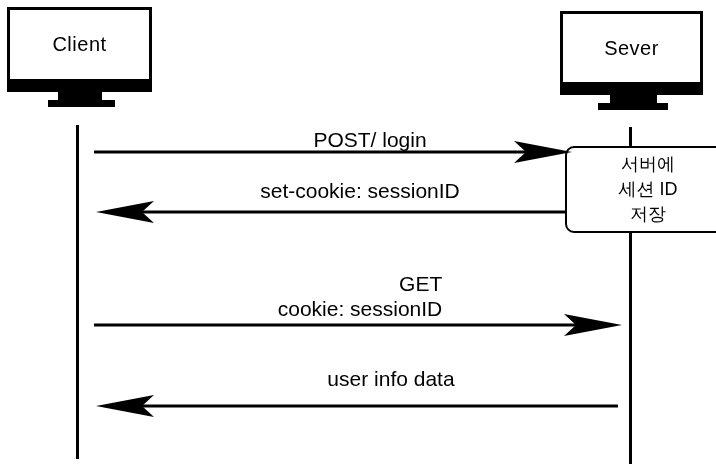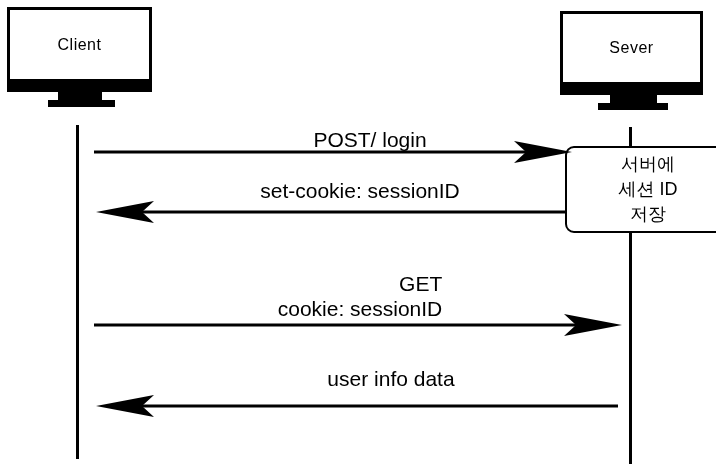--- a/index.html
+++ b/index.html
@@ -6,21 +6,21 @@
   #stage{
     position:relative;width:716px;height:466px;background:#ffffff;
     font-family:"Liberation Sans",sans-serif;color:#000;overflow:hidden;
   }
   .monitor-screen{
     position:absolute;background:#fff;border:3px solid #000;
     border-bottom:13px solid #000;box-sizing:border-box;
     display:flex;align-items:center;justify-content:center;
   }
   .monitor-neck,.monitor-base{position:absolute;background:#000;}
-  .actor-label{font-size:16px;letter-spacing:.5px;}
+  .actor-label{font-size:20px;letter-spacing:.5px;}
   .lifeline{position:absolute;width:3px;background:#000;z-index:1;}
   .note-box{
     position:absolute;left:565px;top:146px;width:166px;height:87px;
     box-sizing:border-box;border:2px solid #000;border-radius:9px;background:#fff;
     display:flex;align-items:center;justify-content:center;text-align:center;
     font-size:18px;line-height:25px;white-space:pre-line;z-index:2;
   }
   .msg-label{
     position:absolute;transform:translateX(-50%);text-align:right;
     font-size:21px;line-height:25px;white-space:pre-line;z-index:3;

